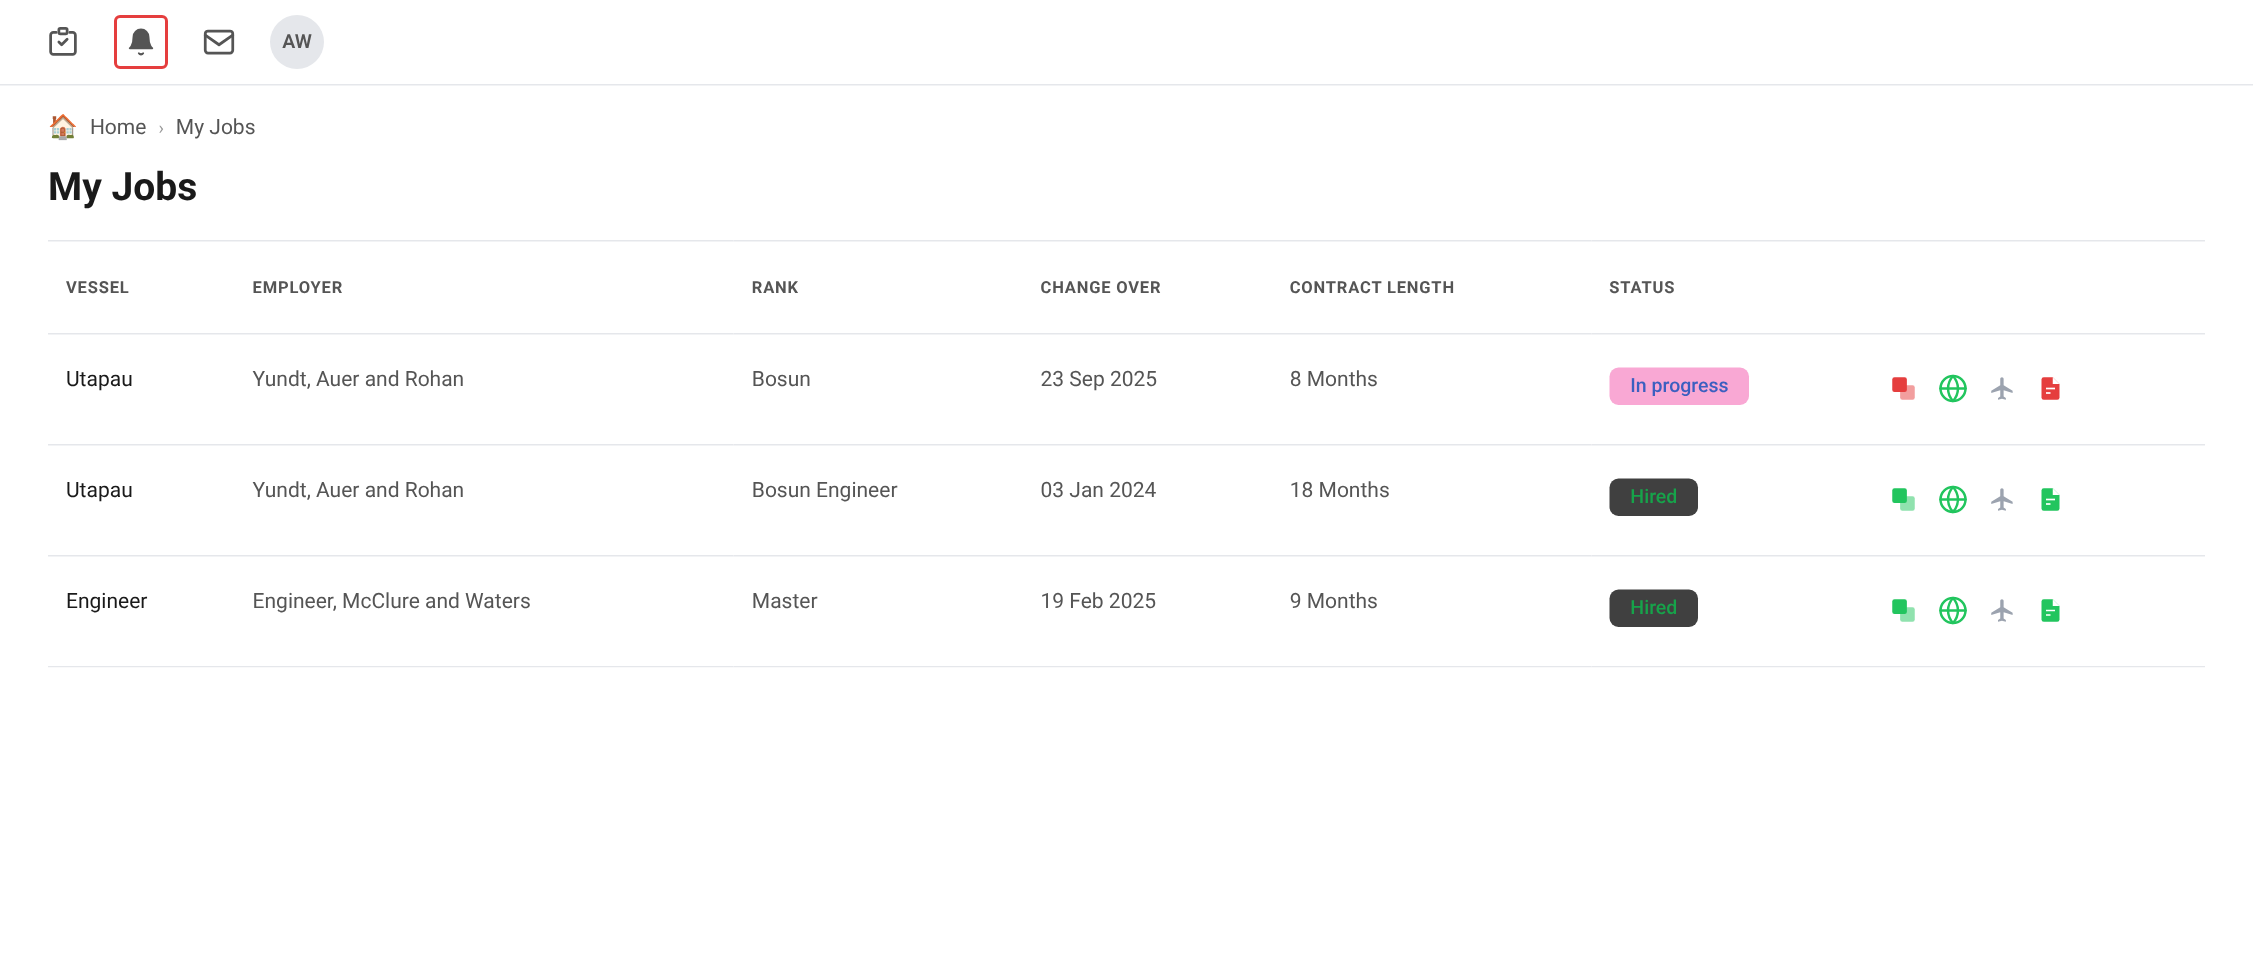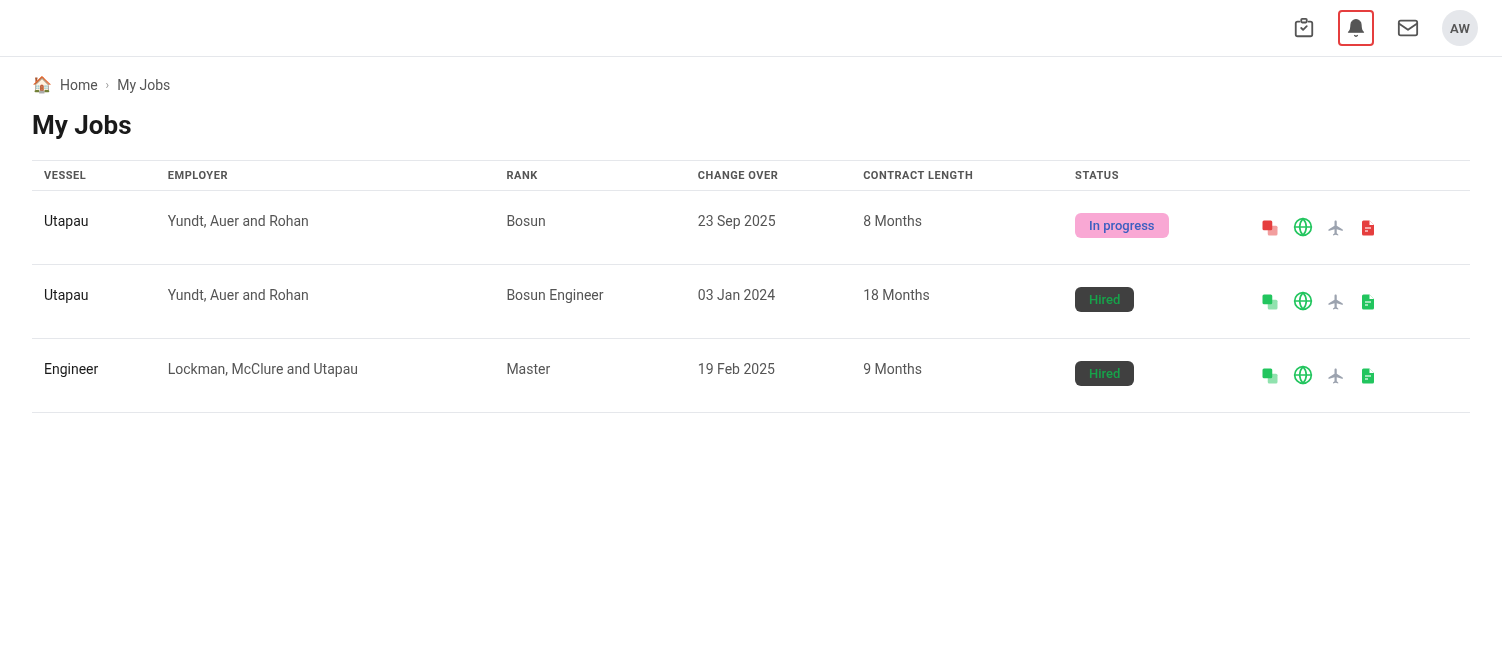--- a/index.html
+++ b/index.html
@@ -1,21 +1,21 @@
 <!DOCTYPE html>
 <html><head>
   <meta charset="utf-8">
   <style>
     * { box-sizing: border-box; margin: 0; padding: 0; }
     body { font-family: -apple-system, BlinkMacSystemFont, 'Segoe UI', Roboto, sans-serif; background: #fff; color: #333; }
 
     
     .topbar {
       display: flex;
-      justify-content: flex-end;
+      justify-content: flex-start;
       align-items: center;
       padding: 10px 24px;
       border-bottom: 1px solid #e5e7eb;
       gap: 16px;
     }
     .topbar-icon {
       width: 36px; height: 36px;
       display: flex; align-items: center; justify-content: center;
       cursor: pointer; color: #555; font-size: 18px; border-radius: 4px;
     }
@@ -57,21 +57,21 @@
     thead tr {
       border-top: 1px solid #e5e7eb;
       border-bottom: 1px solid #e5e7eb;
     }
     th {
       text-align: left;
       font-size: 11px;
       font-weight: 700;
       color: #555;
       letter-spacing: 0.05em;
-      padding: 8px 12px;
+      padding: 24px 12px;
       text-transform: uppercase;
       margin-top: 20px;
     }
     td {
       padding: 22px 12px;
       font-size: 14px;
       color: #555;
       vertical-align: top;
     }
     tbody tr {
@@ -241,21 +241,21 @@
             <polyline points="14,2 14,8 20,8" fill="white"></polyline>
             <line x1="8" y1="12" x2="16" y2="12" stroke="white" stroke-width="1.5"></line>
             <line x1="8" y1="16" x2="12" y2="16" stroke="white" stroke-width="1.5"></line>
           </svg>
         </span>
       </div>
     </td>
   </tr>
         <tr>
     <td class="vessel-cell">Engineer</td>
-    <td>Lockman, McClure and Utapau</td>
+    <td>Engineer, McClure and Waters</td>
     <td>Master</td>
     <td>19 Feb 2025</td>
     <td>9 Months</td>
     <td>
       <span class="badge badge-hired">Hired</span>
     </td>
     <td>
       <div class="actions">
         <span class="action-icon icon-copy-green" title="Copy">
           <svg width="18" height="18" viewBox="0 0 24 24" fill="currentColor" stroke="none">

